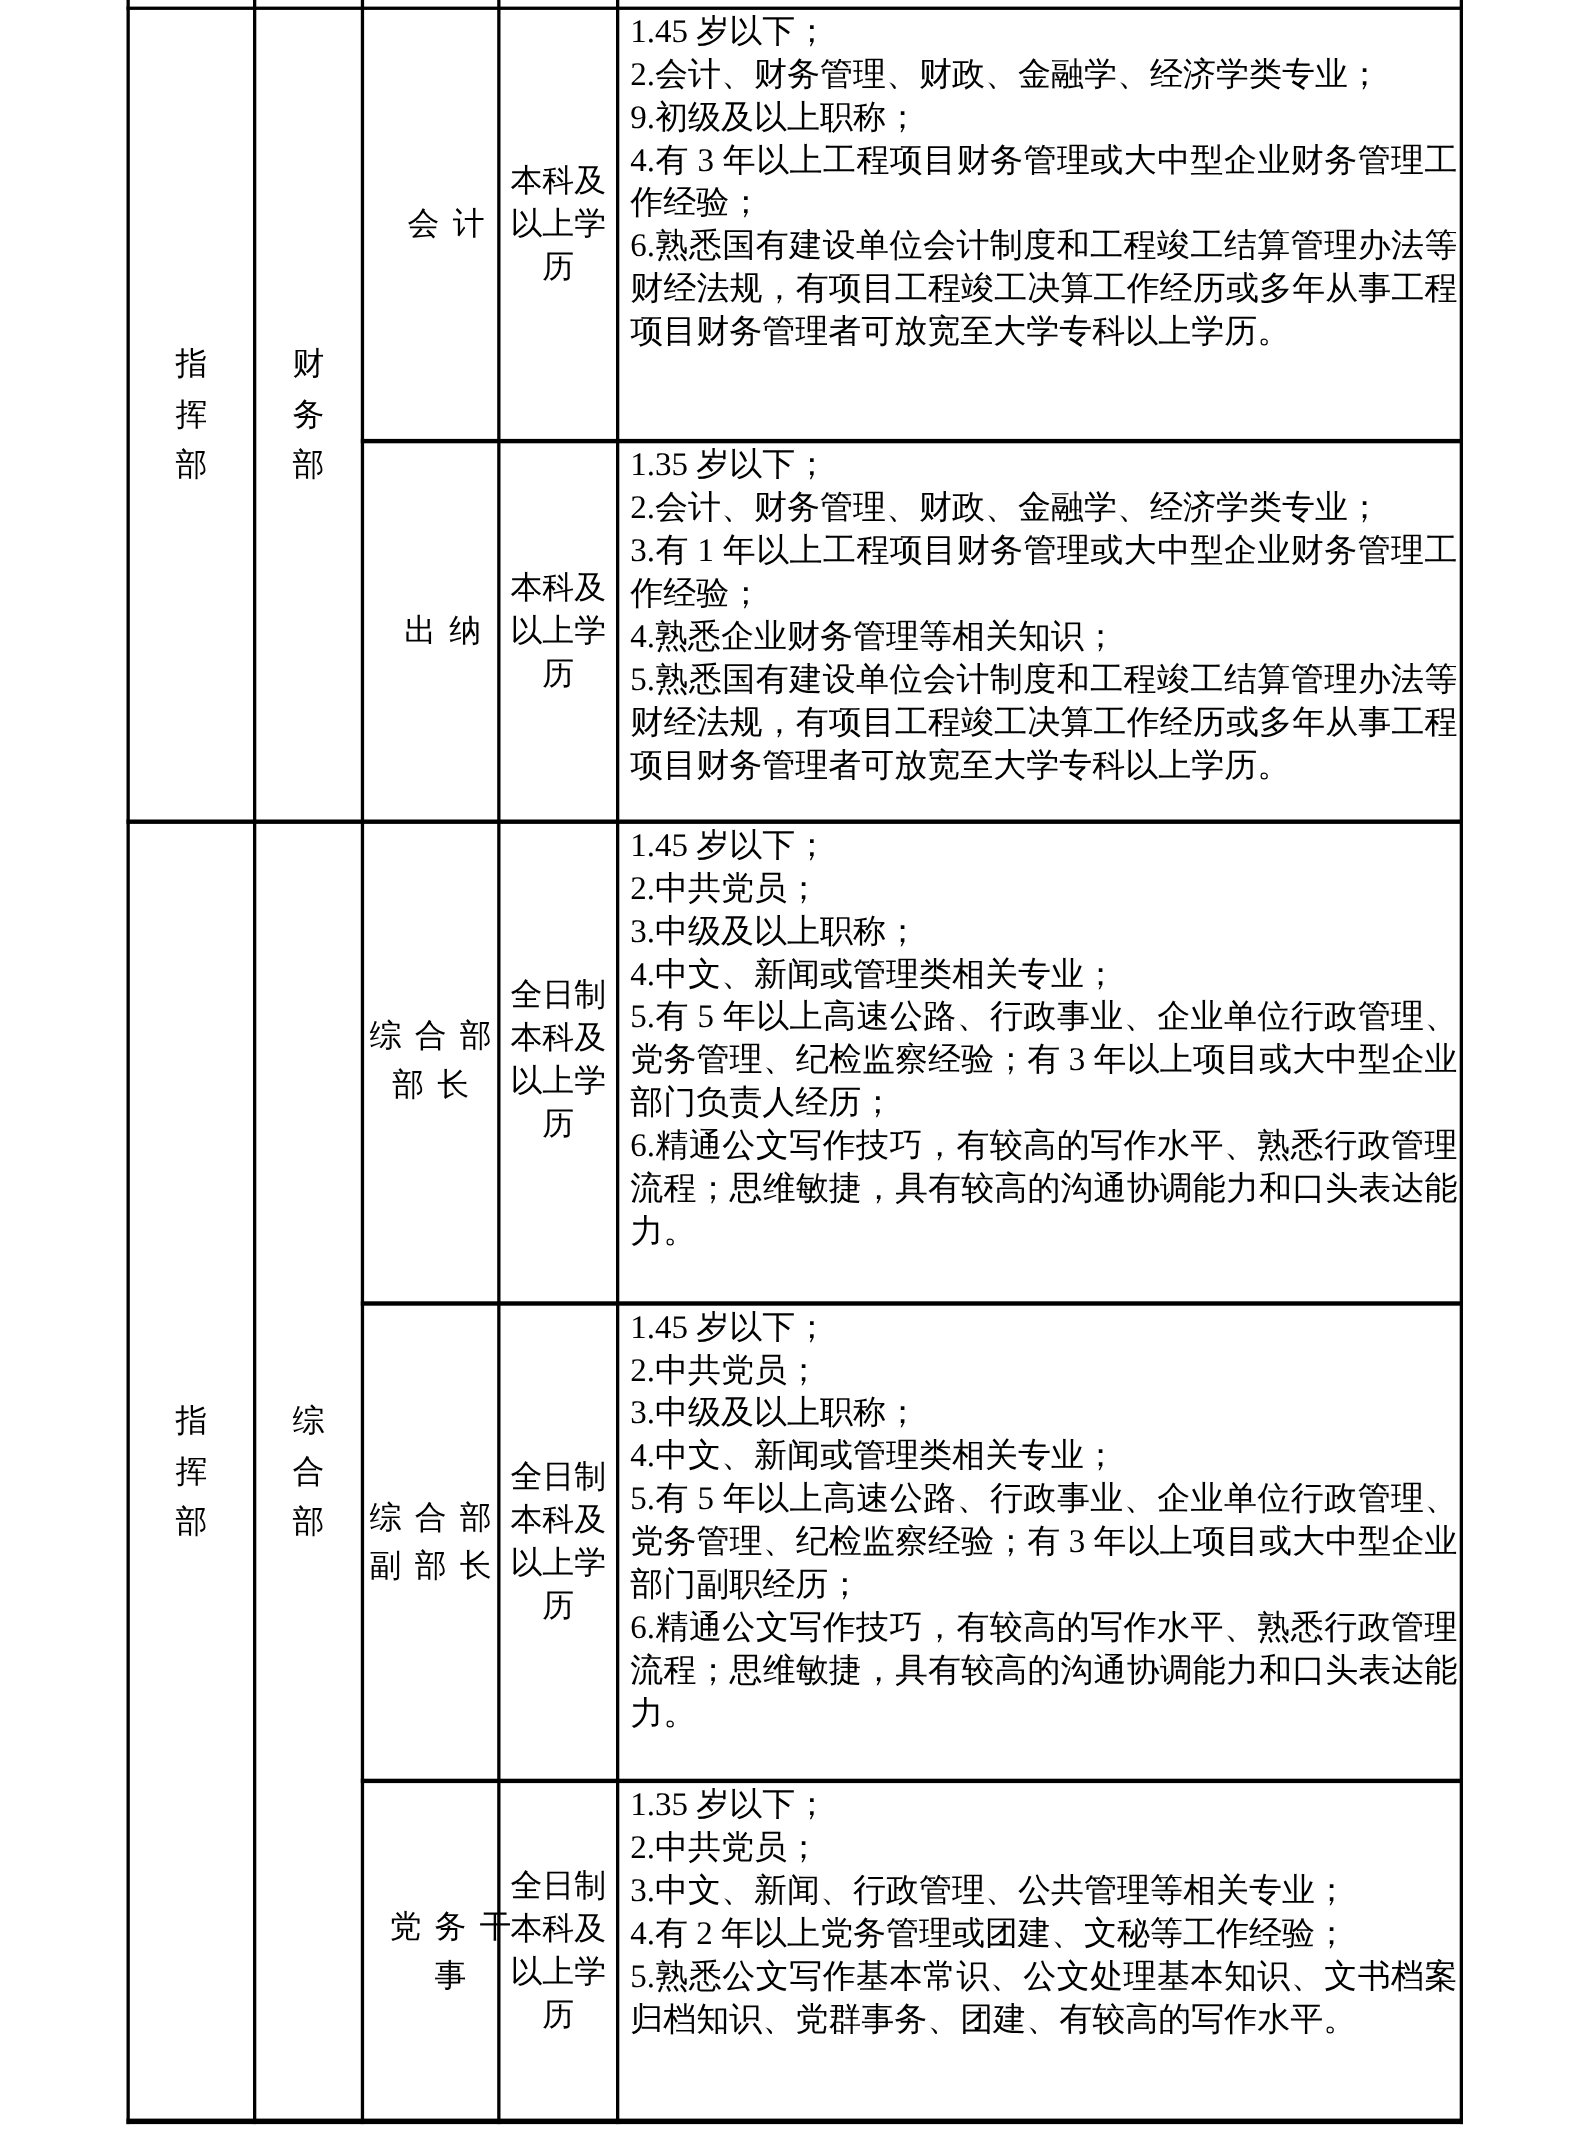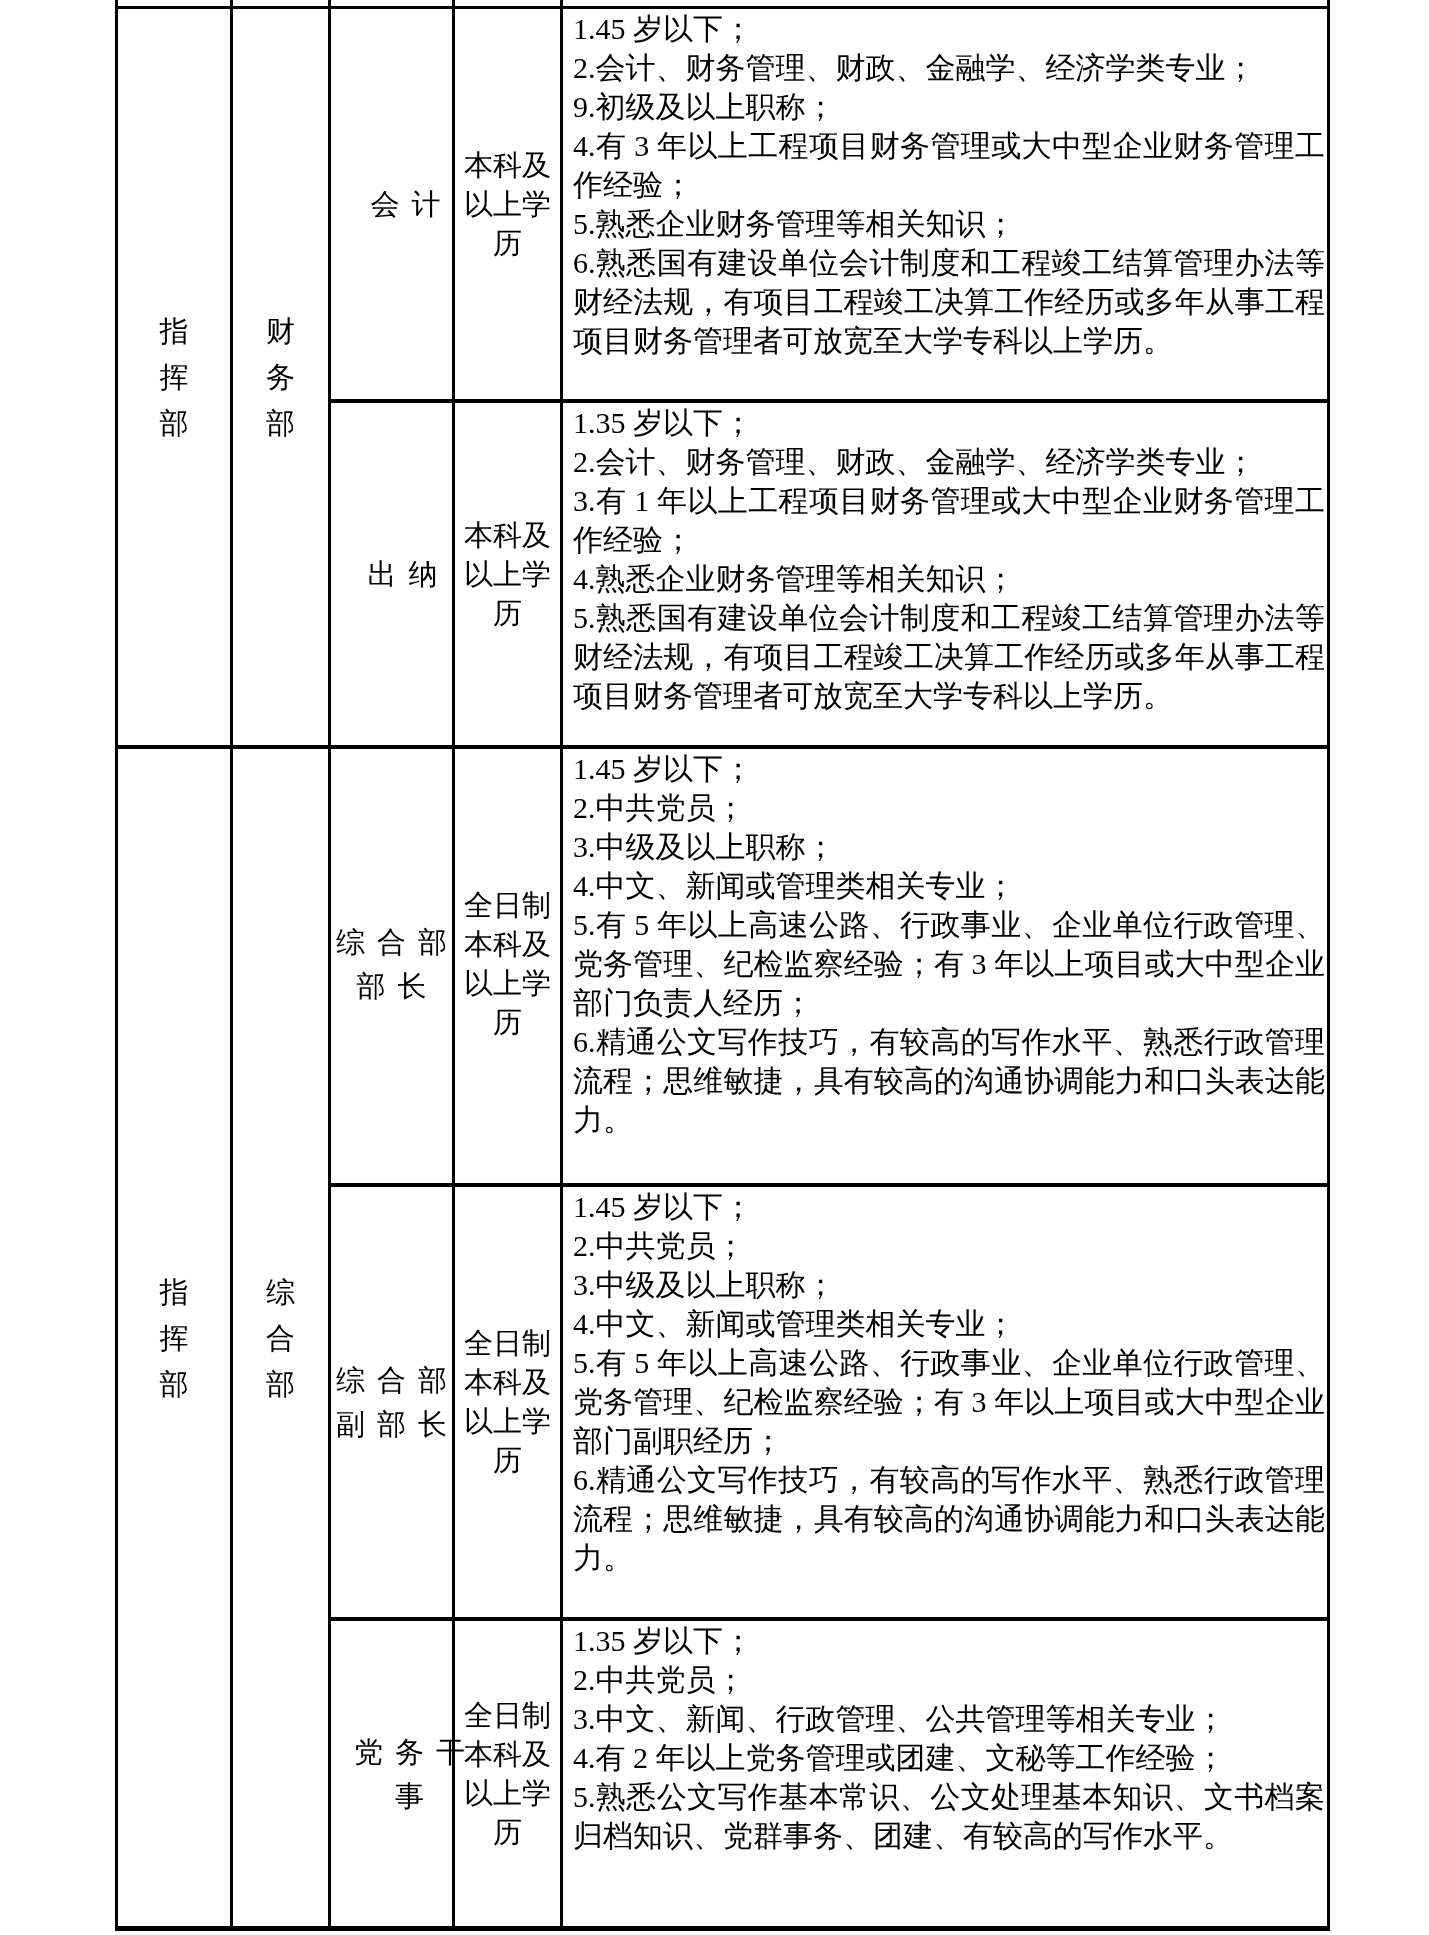--- a/index.html
+++ b/index.html
@@ -117,21 +117,20 @@
   <div class="cell" style="left:455px; top:9px; width:105px; height:390px">
     <span class="stack edu-text">本科及
 以上学
 历</span>
   </div>
   <div class="req-cell" style="left:563px; top:9px; width:764px; height:390px">
     <div class="req">1.45 岁以下；</div>
     <div class="req">2.会计、财务管理、财政、金融学、经济学类专业；</div>
     <div class="req">9.初级及以上职称；</div>
     <div class="req">4.有 3 年以上工程项目财务管理或大中型企业财务管理工作经验；</div>
-    <div class="req">5.熟悉企业财务管理等相关知识；</div>
     <div class="req">6.熟悉国有建设单位会计制度和工程竣工结算管理办法等财经法规，有项目工程竣工决算工作经历或多年从事工程项目财务管理者可放宽至大学专科以上学历。</div>
   </div>
 
   <div class="cell" style="left:331px; top:403px; width:143px; height:342px">
     <span class="stack pos-text">出纳</span>
   </div>
   <div class="cell" style="left:455px; top:403px; width:105px; height:342px">
     <span class="stack edu-text">本科及
 以上学
 历</span>

